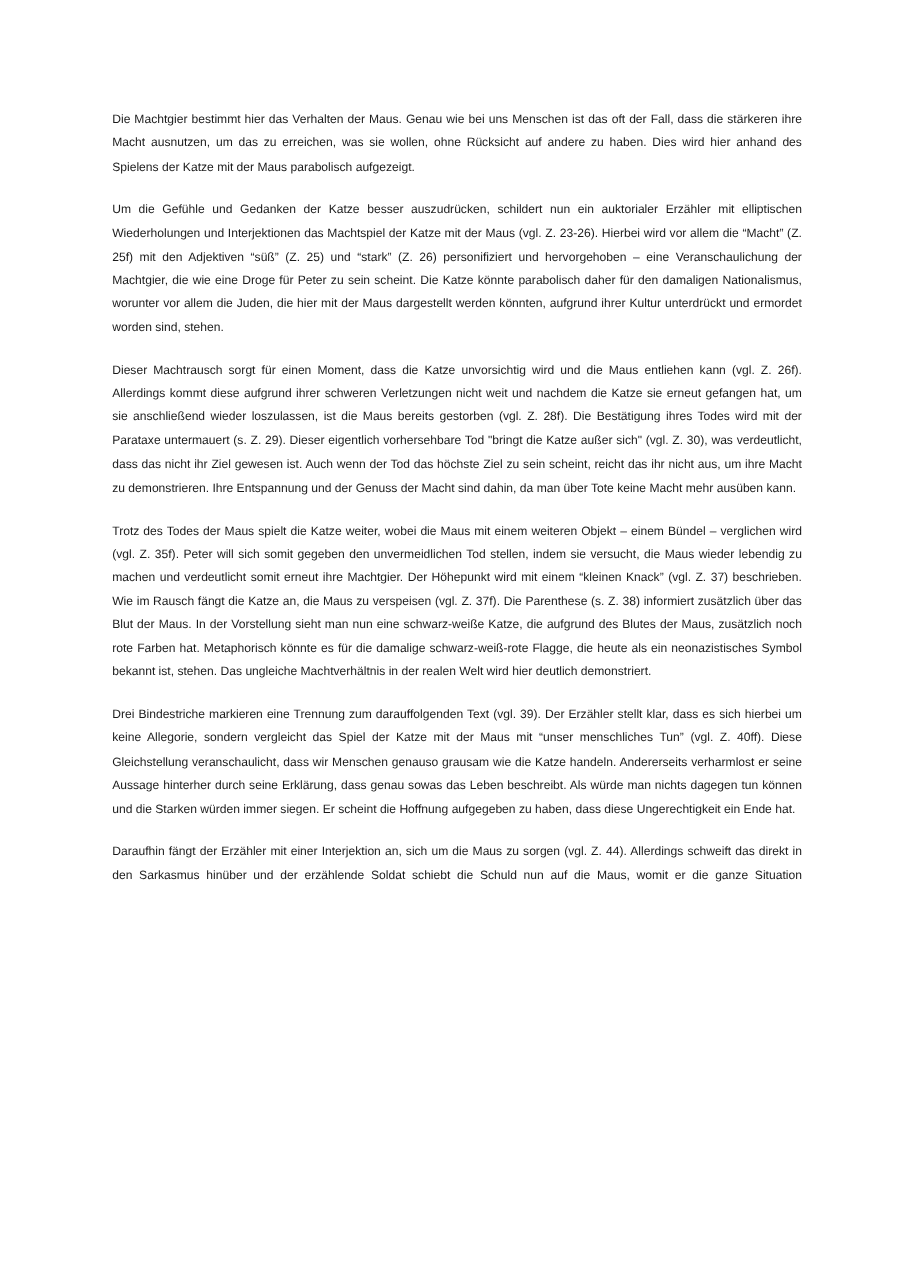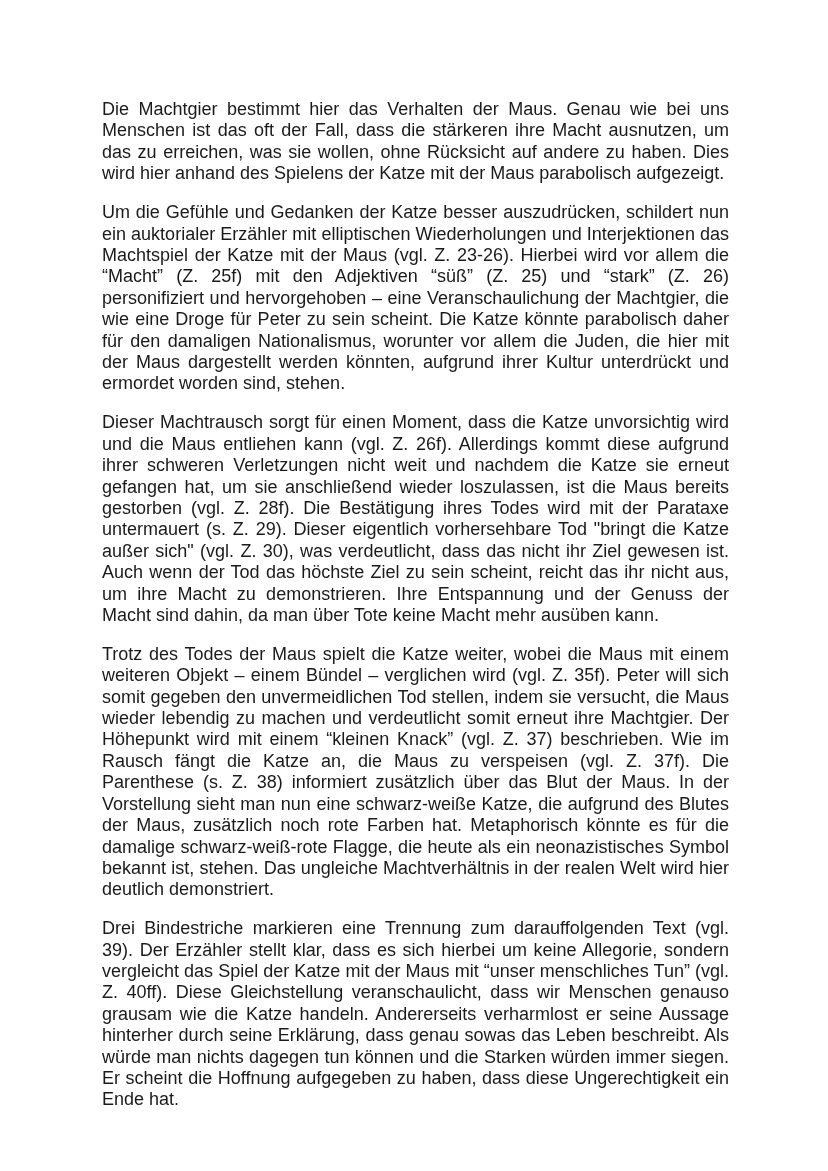--- a/index.html
+++ b/index.html
@@ -20,21 +20,21 @@
       width: 828px;
       height: 1171px;
       background: #ffffff;
     }
     .content {
       position: absolute;
       left: 102px;
       top: 99px;
       width: 627px;
       font-family: "Liberation Sans", sans-serif;
-      font-size: 18px;
+      font-size: 11px;
       line-height: 21.4px;
       color: #1a1a1a;
       text-align: justify;
     }
     .content p {
       margin: 0 0 17.5px 0;
       padding: 0;
       text-align: justify;
       hyphens: none;
     }
@@ -45,14 +45,15 @@
 </head>
 <body>
 
 <div class="page">
   <div class="content">
     <p>Die Machtgier bestimmt hier das Verhalten der Maus. Genau wie bei uns Menschen ist das oft der Fall, dass die stärkeren ihre Macht ausnutzen, um das zu erreichen, was sie wollen, ohne Rücksicht auf andere zu haben. Dies wird hier anhand des Spielens der Katze mit der Maus parabolisch aufgezeigt.</p>
     <p>Um die Gefühle und Gedanken der Katze besser auszudrücken, schildert nun ein auktorialer Erzähler mit elliptischen Wiederholungen und Interjektionen das Machtspiel der Katze mit der Maus (vgl. Z. 23-26). Hierbei wird vor allem die “Macht” (Z. 25f) mit den Adjektiven “süß” (Z. 25) und “stark” (Z. 26) personifiziert und hervorgehoben – eine Veranschaulichung der Machtgier, die wie eine Droge für Peter zu sein scheint. Die Katze könnte parabolisch daher für den damaligen Nationalismus, worunter vor allem die Juden, die hier mit der Maus dargestellt werden könnten, aufgrund ihrer Kultur unterdrückt und ermordet worden sind, stehen.</p>
     <p>Dieser Machtrausch sorgt für einen Moment, dass die Katze unvorsichtig wird und die Maus entliehen kann (vgl. Z. 26f). Allerdings kommt diese aufgrund ihrer schweren Verletzungen nicht weit und nachdem die Katze sie erneut gefangen hat, um sie anschließend wieder loszulassen, ist die Maus bereits gestorben (vgl. Z. 28f). Die Bestätigung ihres Todes wird mit der Parataxe untermauert (s. Z. 29). Dieser eigentlich vorhersehbare Tod "bringt die Katze außer sich" (vgl. Z. 30), was verdeutlicht, dass das nicht ihr Ziel gewesen ist. Auch wenn der Tod das höchste Ziel zu sein scheint, reicht das ihr nicht aus, um ihre Macht zu demonstrieren. Ihre Entspannung und der Genuss der Macht sind dahin, da man über Tote keine Macht mehr ausüben kann.</p>
     <p>Trotz des Todes der Maus spielt die Katze weiter, wobei die Maus mit einem weiteren Objekt – einem Bündel – verglichen wird (vgl. Z. 35f). Peter will sich somit gegeben den unvermeidlichen Tod stellen, indem sie versucht, die Maus wieder lebendig zu machen und verdeutlicht somit erneut ihre Machtgier. Der Höhepunkt wird mit einem “kleinen Knack” (vgl. Z. 37) beschrieben. Wie im Rausch fängt die Katze an, die Maus zu verspeisen (vgl. Z. 37f). Die Parenthese (s. Z. 38) informiert zusätzlich über das Blut der Maus. In der Vorstellung sieht man nun eine schwarz-weiße Katze, die aufgrund des Blutes der Maus, zusätzlich noch rote Farben hat. Metaphorisch könnte es für die damalige schwarz-weiß-rote Flagge, die heute als ein neonazistisches Symbol bekannt ist, stehen. Das ungleiche Machtverhältnis in der realen Welt wird hier deutlich demonstriert.</p>
     <p>Drei Bindestriche markieren eine Trennung zum darauffolgenden Text (vgl. 39). Der Erzähler stellt klar, dass es sich hierbei um keine Allegorie, sondern vergleicht das Spiel der Katze mit der Maus mit “unser menschliches Tun” (vgl. Z. 40ff). Diese Gleichstellung veranschaulicht, dass wir Menschen genauso grausam wie die Katze handeln. Andererseits verharmlost er seine Aussage hinterher durch seine Erklärung, dass genau sowas das Leben beschreibt. Als würde man nichts dagegen tun können und die Starken würden immer siegen. Er scheint die Hoffnung aufgegeben zu haben, dass diese Ungerechtigkeit ein Ende hat.</p>
+    <p class="last">Daraufhin fängt der Erzähler mit einer Interjektion an, sich um die Maus zu sorgen (vgl. Z. 44). Allerdings schweift das direkt in den Sarkasmus hinüber und der erzählende Soldat schiebt die Schuld nun auf die Maus, womit er die ganze Situation</p>
   </div>
 </div>
 
 </body></html>

